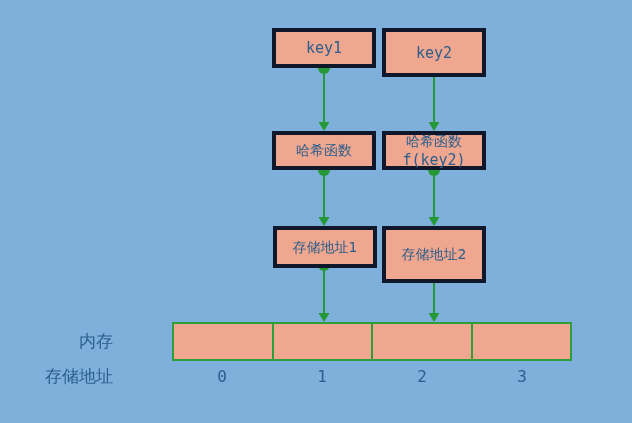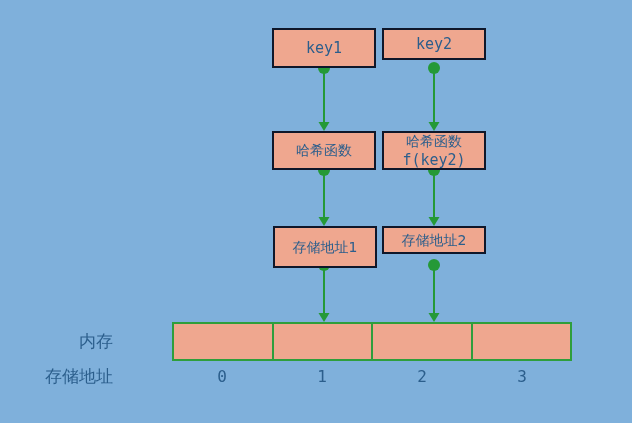--- a/index.html
+++ b/index.html
@@ -8,21 +8,21 @@
     width:632px;height:423px;
     background:#7FB0DB;
     overflow:hidden;
     font-family:"DejaVu Sans", sans-serif;
   }
   .arrows{position:absolute;left:0;top:0;width:632px;height:423px;pointer-events:none;}
   .box{
     position:absolute;
     box-sizing:border-box;
     background:#EFA78F;
-    border:2px solid #0f172a;
+    border:4px solid #0f172a;
     display:flex;
     flex-direction:column;
     align-items:center;
     justify-content:center;
     color:#2B5E8C;
     text-align:center;
   }
   .box .cn{font-size:14px;line-height:19px;}
   .box .mono{font-family:"DejaVu Sans Mono", monospace;font-size:15px;line-height:18px;}
   .membar{
@@ -87,36 +87,36 @@
     <g>
       <circle cx="434" cy="265" r="6" fill="#259937"></circle>
       <line x1="434" y1="265" x2="434" y2="315" stroke="#259937" stroke-width="2"></line>
       <polygon points="428.5,313 439.5,313 434,322" fill="#259937"></polygon>
     </g>
   </svg>
 
   <div class="box" style="left:272px;top:28px;width:104px;height:40px;">
     <span class="mono">key1</span>
   </div>
-  <div class="box" style="left:382px;top:28px;width:104px;height:32px;">
+  <div class="box" style="left:382px;top:28px;width:104px;height:49px;">
     <span class="mono">key2</span>
   </div>
 
   <div class="box" style="left:272px;top:131px;width:104px;height:39px;">
     <span class="cn">哈希函数</span>
   </div>
   <div class="box" style="left:382px;top:131px;width:104px;height:39px;">
     <span class="cn">哈希函数</span>
     <span class="mono">f(key2)</span>
   </div>
 
   <div class="box" style="left:273px;top:226px;width:104px;height:42px;">
     <span class="cn">存储地址1</span>
   </div>
-  <div class="box" style="left:382px;top:226px;width:104px;height:28px;">
+  <div class="box" style="left:382px;top:226px;width:104px;height:57px;">
     <span class="cn">存储地址2</span>
   </div>
 
   <div class="membar">
     <div class="cell"></div>
     <div class="cell"></div>
     <div class="cell"></div>
     <div class="cell"></div>
   </div>
 

